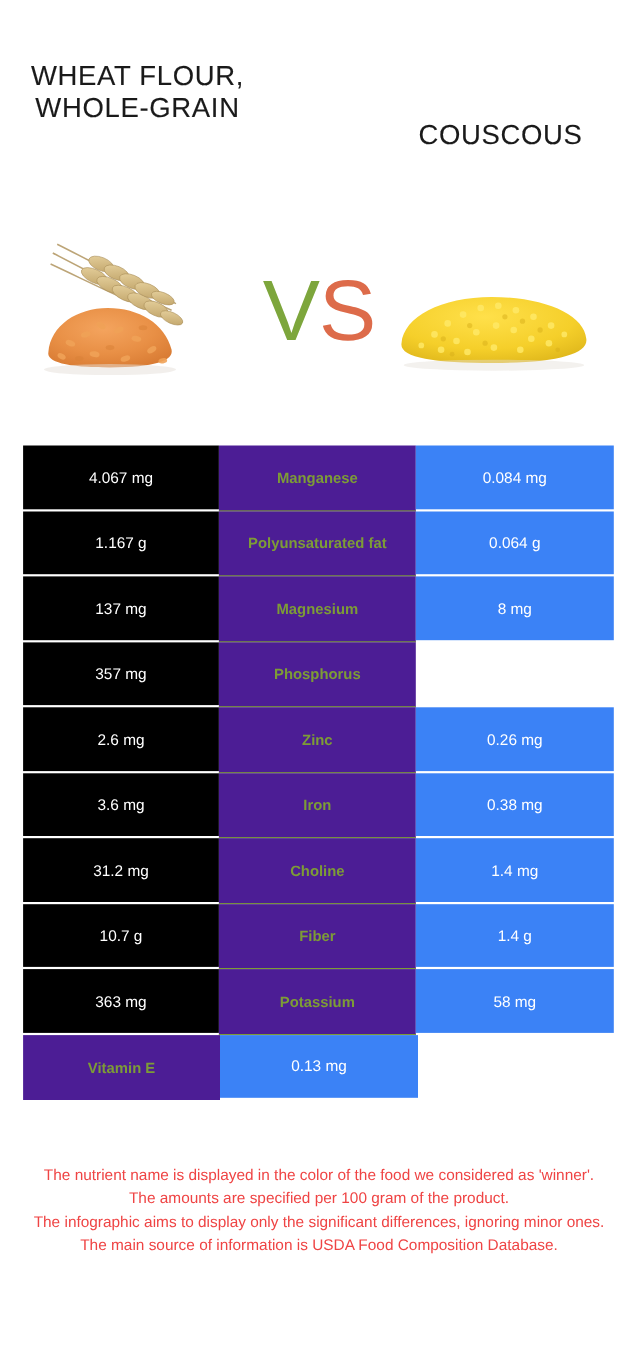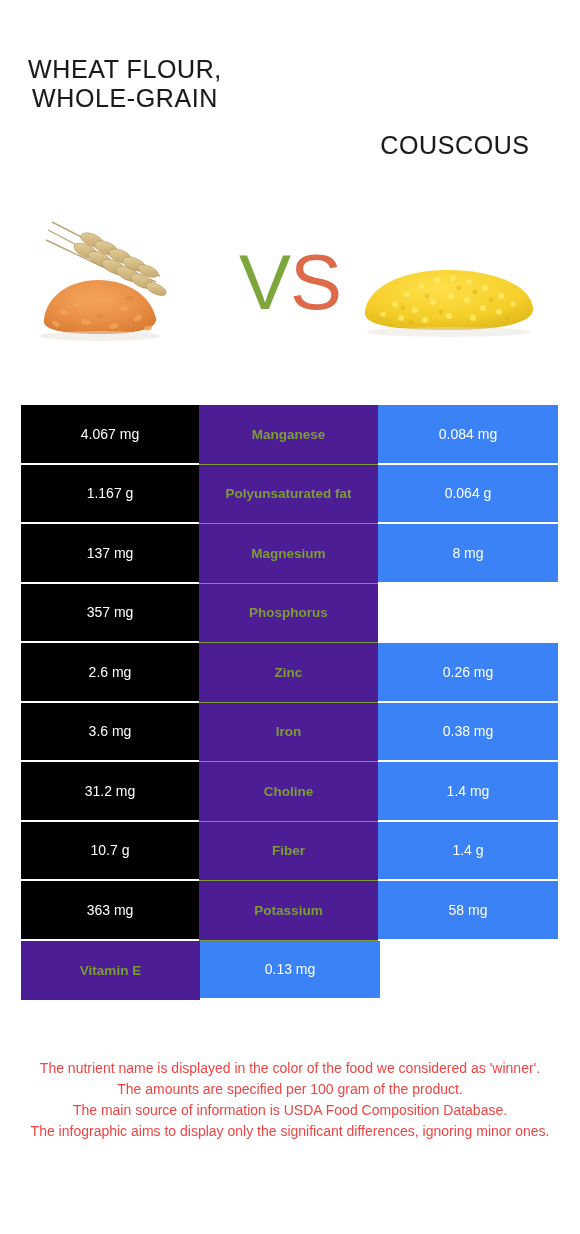--- a/index.html
+++ b/index.html
@@ -45,21 +45,20 @@
     left: 20px;
     width: 210px;
     top: 22px;
     margin-top: 33px;
   }
 
   .title-right {
     left: 340px;
     width: 230px;
     top: 109px;
-    margin-top: 22px;
   }
 
   
   .compare-band {
     position: absolute;
     top: 190px;
     left: 0;
     width: 580px;
     height: 192px;
   }
@@ -337,17 +336,17 @@
     <div class="nrow">
       <div class="cell cell-mid">Vitamin E</div>
       <div class="cell cell-right">0.13 mg</div>
     </div>
 
   </div>
 
   <div class="footnote">
     <p>The nutrient name is displayed in the color of the food we considered as 'winner'.</p>
     <p>The amounts are specified per 100 gram of the product.</p>
+    <p>The infographic aims to display only the significant differences, ignoring minor ones.</p>
     <p>The main source of information is USDA Food Composition Database.</p>
-    <p>The infographic aims to display only the significant differences, ignoring minor ones.</p>
   </div>
 
 </div>
 
 </body></html>

